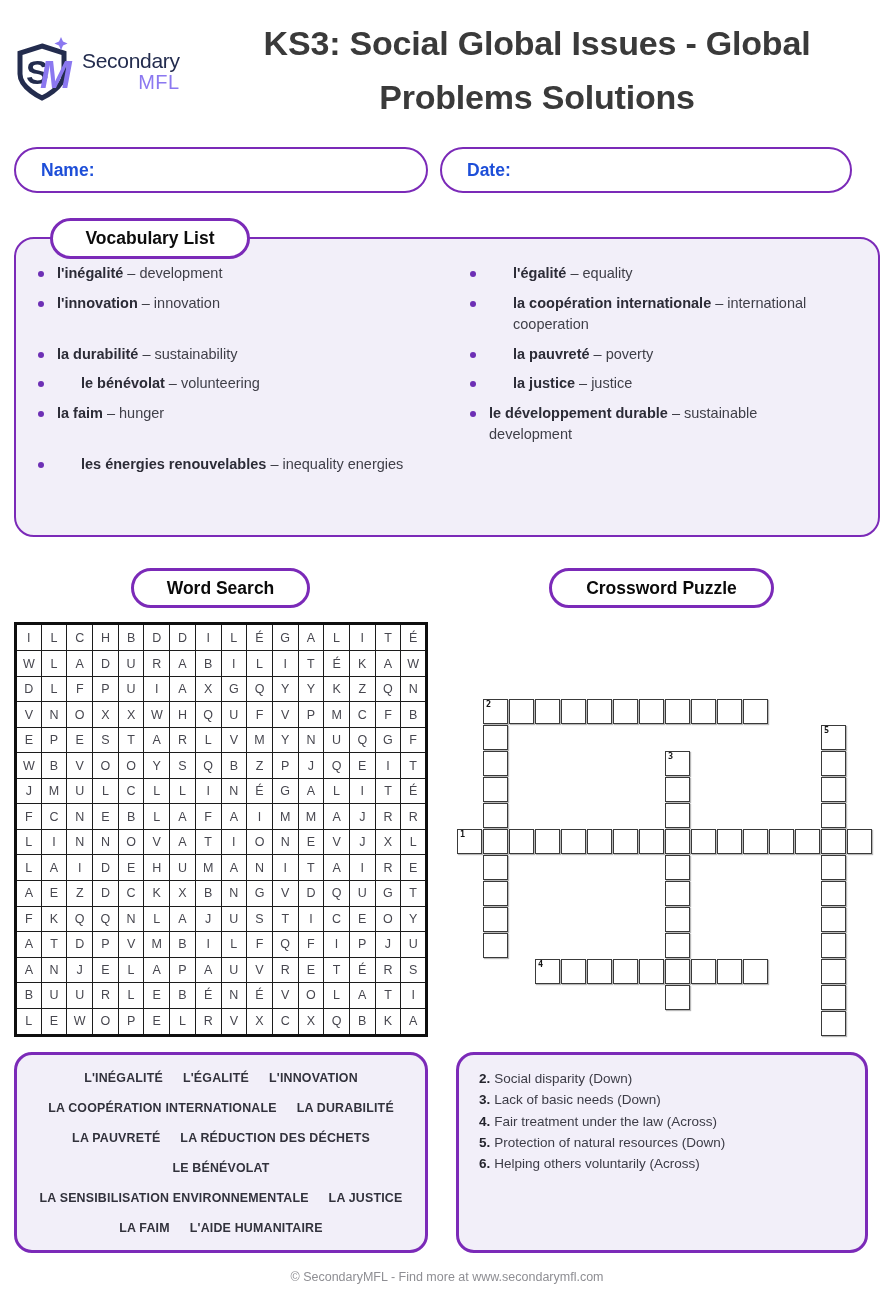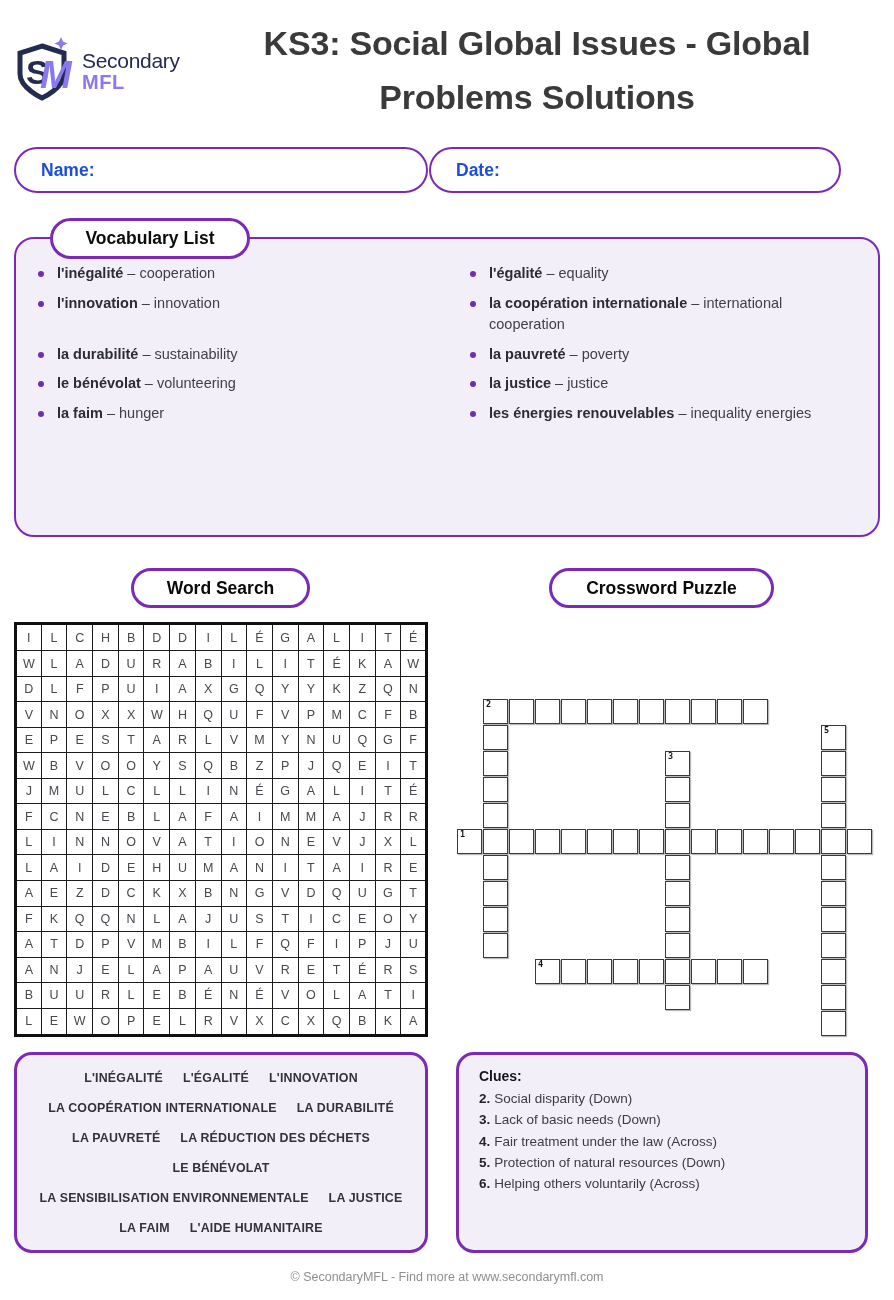--- a/index.html
+++ b/index.html
@@ -14,42 +14,42 @@
   html,body{background:#ffffff;}
   body{width:894px;height:1300px;position:relative;font-family:"Liberation Sans",sans-serif;overflow:hidden;}
 
   .page{position:absolute;inset:0;}
 
   
   .logo{position:absolute;left:14px;top:36px;display:flex;align-items:center;}
   .logo svg{display:block;}
   .logo-text{margin-left:6px;}
   .logo-line1{font-size:21px;font-weight:400;color:var(--navy);line-height:23px;letter-spacing:-0.3px;}
-  .logo-line2{font-size:20px;font-weight:700;color:var(--logo-purple);line-height:21px;letter-spacing:0.5px;}
+  .logo-line2{font-size:20px;font-weight:400;color:var(--logo-purple);line-height:21px;letter-spacing:0.5px;text-align:right;}
   .title{position:absolute;left:192px;top:16px;width:690px;text-align:center;
          font-size:34px;font-weight:700;color:var(--title);line-height:54px;letter-spacing:-0.2px;}
 
   
   .field{position:absolute;top:147px;height:46px;background:#fff;border:2.5px solid var(--accent);
          border-radius:24px;display:flex;align-items:center;padding-left:25px;}
   .field span{font-size:17.5px;font-weight:700;color:#1d4ed8;}
   #name-field{left:14px;width:414px;}
-  #date-field{left:429px;width:412px;}
+  #date-field{left:440px;width:412px;}
 
   
   .vocab-box{position:absolute;left:14px;top:237px;width:866px;height:300px;background:var(--panel);
              border:2.5px solid var(--accent);border-radius:20px;}
   .vocab-pill{position:absolute;left:50px;top:218px;width:200px;height:41px;background:#fff;
               border:3px solid var(--accent);border-radius:24px;display:flex;align-items:center;justify-content:center;
               font-size:17.5px;font-weight:700;color:#0c0c0c;z-index:2;}
   #vocab-rows{position:absolute;left:38px;top:263px;width:822px;display:grid;
               grid-template-columns:432px 1fr;row-gap:8px;z-index:1;}
   .vocab-item{display:flex;align-items:flex-start;font-size:14.5px;line-height:21.5px;color:var(--body);}
   .vocab-item.left{padding-right:52px;}
-  .vocab-item.right{padding-right:38px;}
+  .vocab-item.right{padding-right:38px;gap:24px;}
   .vocab-bullet{flex:none;width:6px;height:6px;border-radius:50%;background:#6d2fb5;margin:8px 13px 0 0;}
   .vocab-fr{font-weight:700;color:#2c2c37;}
   .vocab-sep{margin:0 4px;}
 
   
   .section-pill{position:absolute;top:568px;height:40px;background:#fff;border:3px solid var(--accent);
                 border-radius:24px;display:flex;align-items:center;justify-content:center;
                 font-size:17.5px;font-weight:700;color:#0a0a0a;}
   #ws-pill{left:131px;width:179px;}
   #cw-pill{left:549px;width:225px;}
@@ -109,21 +109,21 @@
   </div>
   <div class="field" id="date-field">
     <span>Date:</span>
   </div>
 
   <div class="vocab-box"></div>
   <div class="vocab-pill">Vocabulary List</div>
   <div id="vocab-rows">
       <div class="vocab-item left">
         <span class="vocab-bullet"></span>
-        <span class="vocab-text"><span class="vocab-fr">l'inégalité</span><span class="vocab-sep">–</span><span class="vocab-en">cooperation</span></span>
+        <span class="vocab-text"><span class="vocab-fr">l'inégalité</span><span class="vocab-sep">–</span><span class="vocab-en">development</span></span>
       </div>
       <div class="vocab-item right">
         <span class="vocab-bullet"></span>
         <span class="vocab-text"><span class="vocab-fr">l'égalité</span><span class="vocab-sep">–</span><span class="vocab-en">equality</span></span>
       </div>
       <div class="vocab-item left">
         <span class="vocab-bullet"></span>
         <span class="vocab-text"><span class="vocab-fr">l'innovation</span><span class="vocab-sep">–</span><span class="vocab-en">innovation</span></span>
       </div>
       <div class="vocab-item right">
@@ -142,20 +142,24 @@
         <span class="vocab-bullet"></span>
         <span class="vocab-text"><span class="vocab-fr">le bénévolat</span><span class="vocab-sep">–</span><span class="vocab-en">volunteering</span></span>
       </div>
       <div class="vocab-item right">
         <span class="vocab-bullet"></span>
         <span class="vocab-text"><span class="vocab-fr">la justice</span><span class="vocab-sep">–</span><span class="vocab-en">justice</span></span>
       </div>
       <div class="vocab-item left">
         <span class="vocab-bullet"></span>
         <span class="vocab-text"><span class="vocab-fr">la faim</span><span class="vocab-sep">–</span><span class="vocab-en">hunger</span></span>
+      </div>
+      <div class="vocab-item left">
+        <span class="vocab-bullet"></span>
+        <span class="vocab-text"><span class="vocab-fr">le développement durable</span><span class="vocab-sep">–</span><span class="vocab-en">sustainable development</span></span>
       </div>
       <div class="vocab-item right">
         <span class="vocab-bullet"></span>
         <span class="vocab-text"><span class="vocab-fr">les énergies renouvelables</span><span class="vocab-sep">–</span><span class="vocab-en">inequality energies</span></span>
       </div>
     </div>
 
   <div class="section-pill" id="ws-pill">Word Search</div>
   <div class="section-pill" id="cw-pill">Crossword Puzzle</div>
 
@@ -549,21 +553,20 @@
         <span class="bank-word">LA SENSIBILISATION ENVIRONNEMENTALE</span>
         <span class="bank-word">LA JUSTICE</span>
       </div>
       <div class="bank-line">
         <span class="bank-word">LA FAIM</span>
         <span class="bank-word">L'AIDE HUMANITAIRE</span>
       </div>
     </div>
 
   <div id="clues-box">
-    <div id="clues-heading">Clues:</div>
     <div id="clues-list">
         <div class="clue-line"><span class="clue-num">2.</span><span class="clue-text">Social disparity (Down)</span></div>
         <div class="clue-line"><span class="clue-num">3.</span><span class="clue-text">Lack of basic needs (Down)</span></div>
         <div class="clue-line"><span class="clue-num">4.</span><span class="clue-text">Fair treatment under the law (Across)</span></div>
         <div class="clue-line"><span class="clue-num">5.</span><span class="clue-text">Protection of natural resources (Down)</span></div>
         <div class="clue-line"><span class="clue-num">6.</span><span class="clue-text">Helping others voluntarily (Across)</span></div>
       </div>
   </div>
 
   <div id="footer">© SecondaryMFL - Find more at www.secondarymfl.com</div>

